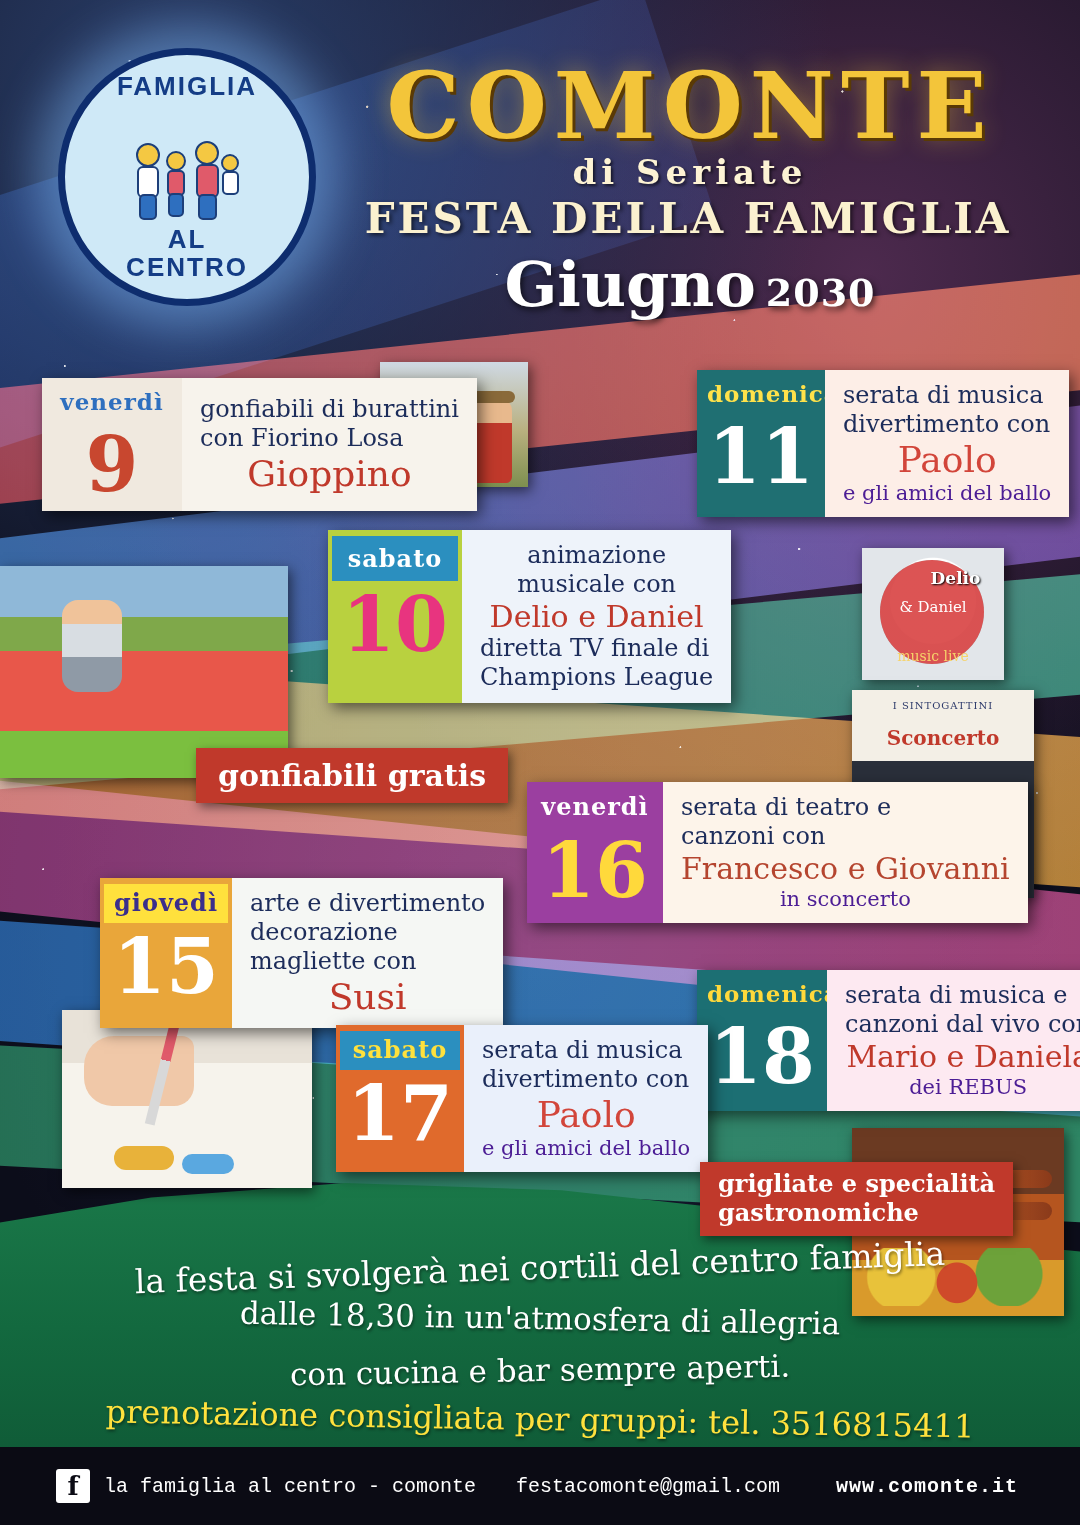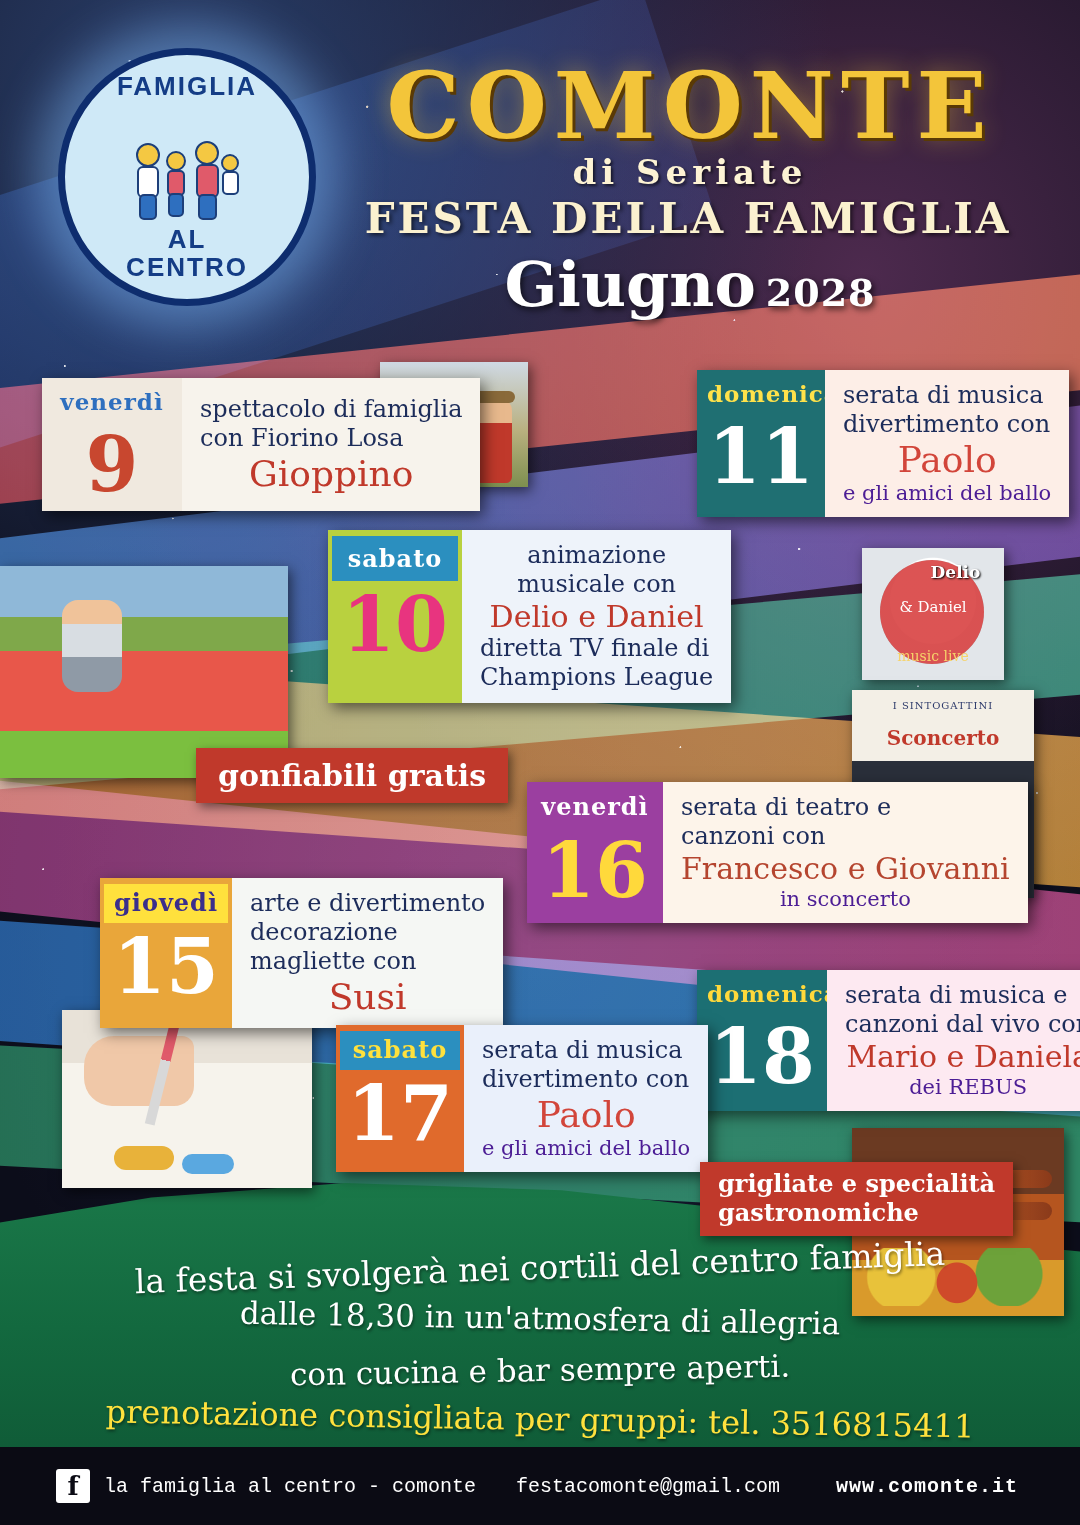--- a/index.html
+++ b/index.html
@@ -316,21 +316,21 @@
 
   #photo-gonfiabili { left: 0px; top: 566px; width: 288px; height: 212px;
     background: linear-gradient(180deg,#8fb8d8 0 24%, #7fa84a 24% 40%, #e8574a 40% 78%, #7bbf3f 78% 100%); }
   #photo-gonfiabili .kid { position:absolute; left:62px; top:34px; width:60px; height:92px;
     background:linear-gradient(180deg,#f0c39a 0 26%, #d8dde2 26% 62%, #8f9aa6 62% 100%); border-radius:16px; }
 
   #photo-delio { left: 862px; top: 548px; width: 142px; height: 132px;
     background: radial-gradient(circle at 50% 40%, #ffffff 0 40%, #e2e6ea 41% 100%); }
   #photo-delio .disc { position:absolute; left:18px; top:12px; width:104px; height:104px; border-radius:50%;
     background: radial-gradient(circle, #d84141 0 70%, #a52a2a 71% 100%); opacity:.9; }
-  #photo-delio .lbl { position:absolute; left:0; right:0; top:14px; text-align:center; color:#fff;
+  #photo-delio .lbl { position:absolute; left:0; right:0; top:20px; text-align:center; color:#fff;
     font-family:"DejaVu Serif",serif; font-size:17px; font-weight:700; text-shadow:1px 1px 2px #000;padding-left:45px; }
   #photo-delio .lbl2 { position:absolute; left:0; right:0; top:50px; text-align:center; color:#fff;
     font-family:"DejaVu Serif",serif; font-size:15px; }
   #photo-delio .lbl3 { position:absolute; left:0; right:0; bottom:16px; text-align:center; color:#f6d36a;
     font-family:"DejaVu Serif",serif; font-size:14px; }
 
   #photo-sconcerto { left: 852px; top: 690px; width: 182px; height: 208px;
     background: linear-gradient(180deg,#f3efe6 0 34%, #2a2f3a 34% 100%); }
   #photo-sconcerto .title { position:absolute; left:0; right:0; top:36px; text-align:center;
     color:#c0392b; font-family:"DejaVu Serif",serif; font-size:20px; font-weight:700; }
@@ -444,21 +444,21 @@
     <div class="arc-bot">
       <div>AL</div>
       <div>CENTRO</div>
     </div>
   </div>
 
   <div class="title-comonte">COMONTE</div>
   <div class="title-sub1">di Seriate</div>
   <div class="title-sub2">FESTA DELLA FAMIGLIA</div>
   <div class="title-month">
-    <span>Giugno</span><span class="yr">2028</span>
+    <span>Giugno</span><span class="yr">2030</span>
   </div>
 
   <div class="photo" id="photo-burattini">
     <div class="pup-l"></div>
     <div class="pup-r"></div>
     <div class="hat-l"></div>
     <div class="hat-r"></div>
   </div>
 
   <div class="photo" id="photo-gonfiabili">
@@ -492,21 +492,21 @@
     <div class="skw s2"></div>
     <div class="veg"></div>
   </div>
 
   <div class="card" id="card-9">
     <div class="daybox">
       <div class="dayname">venerdì</div>
       <div class="daynum">9</div>
     </div>
     <div class="textbox">
-      <div class="ln">spettacolo di famiglia</div>
+      <div class="ln">gonfiabili di burattini</div>
       <div class="ln">con Fiorino Losa</div>
       <div class="hl center">Gioppino</div>
     </div>
   </div>
 
   <div class="card" id="card-11">
     <div class="daybox">
       <div class="dayname">domenica</div>
       <div class="daynum">11</div>
     </div>

